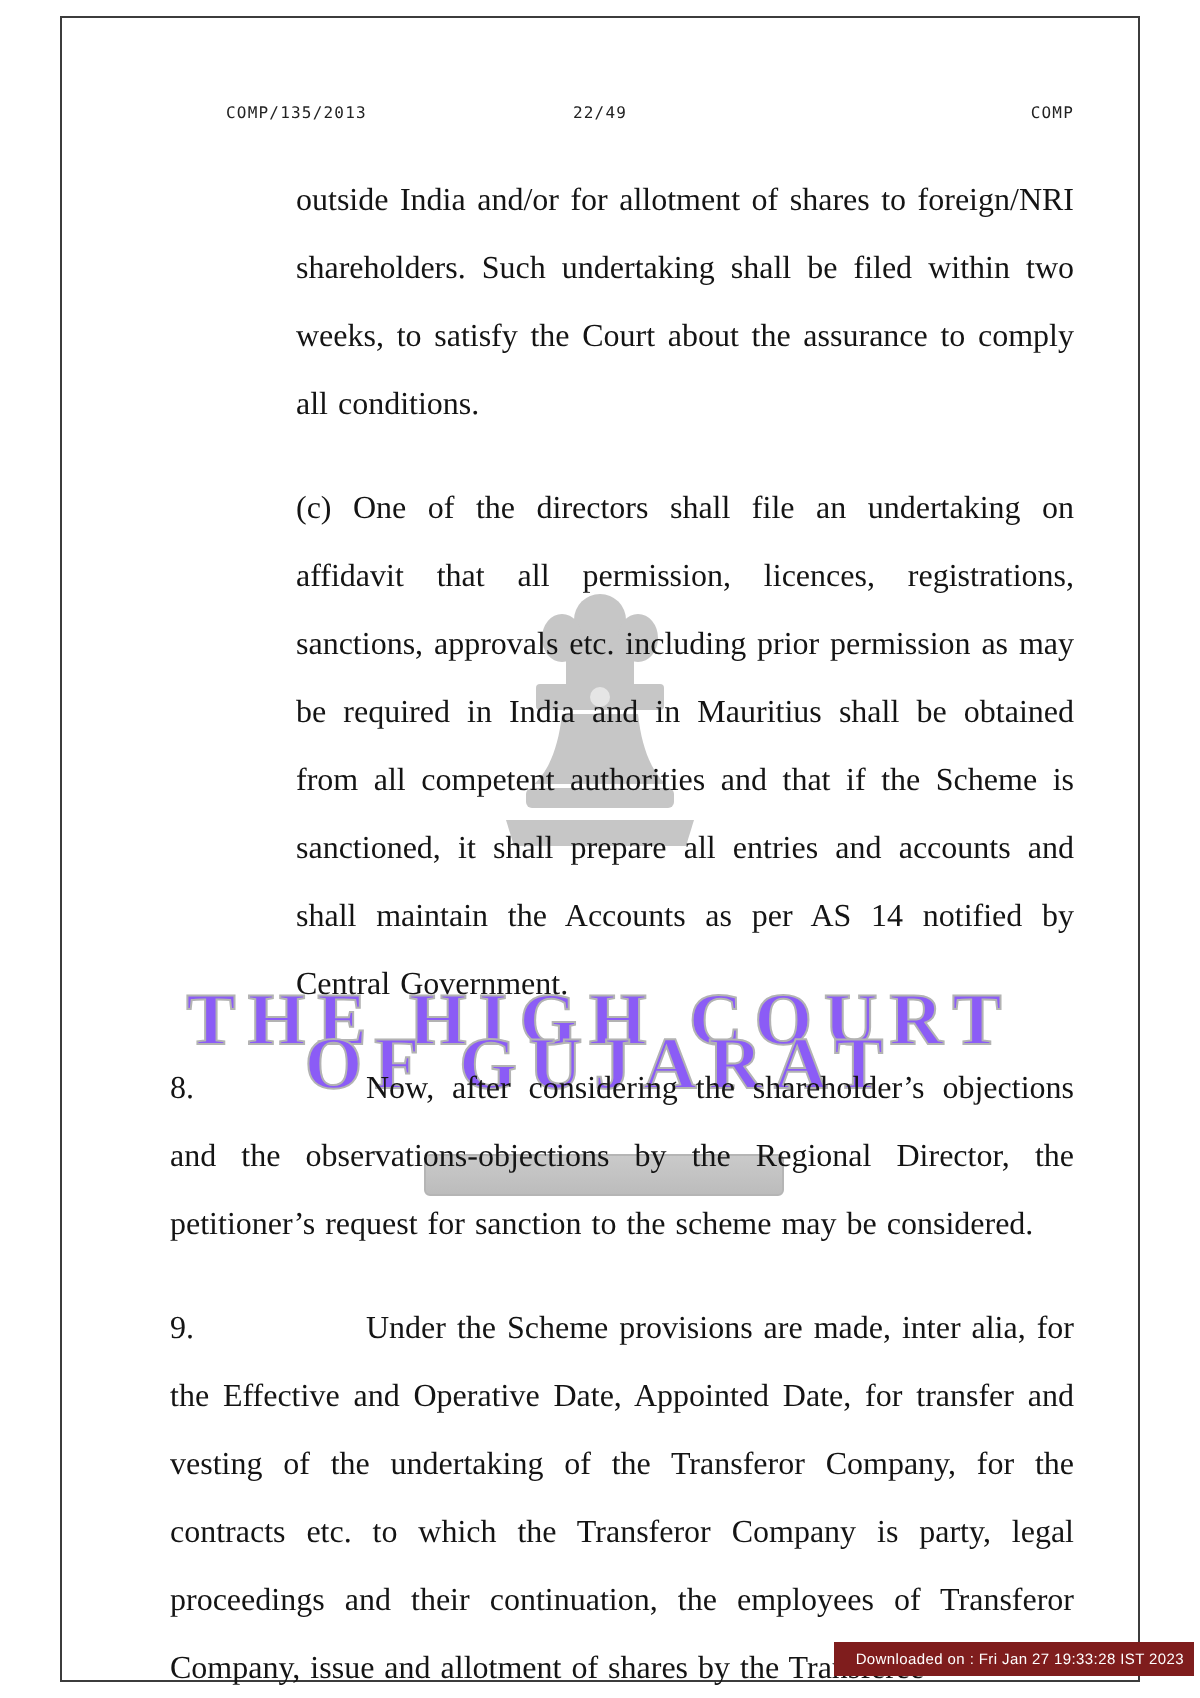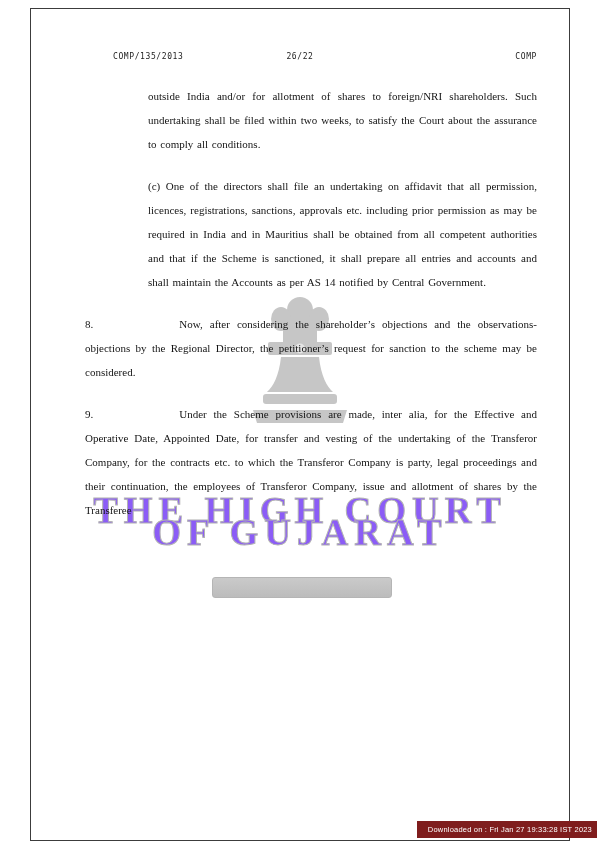--- a/index.html
+++ b/index.html
@@ -35,21 +35,21 @@
   .wm-ribbon {
     position:absolute; top:577px; left:212px; width:178px; height:19px;
     background:linear-gradient(#cacaca,#bcbcbc); border-radius:3px;
     border:1px solid #b5b5b5;
   }
   
   .content {
     position:absolute; top:84px; left:85px; right:63px; z-index:2;
   }
   .para {
-    margin:0 0 18px 0; font-size:11px; line-height:24px;
+    margin:0 0 18px 0; font-size:16px; line-height:34px;
     text-align:justify; word-spacing:1px;
   }
   .indent { margin-left:63px; }
   .tab { display:inline-block; width:86px; }
   
   .footer-bar {
     position:absolute; right:3px; bottom:11px; width:180px; height:17px;
     background:#7f1d1d; color:#fff; z-index:4;
     display:flex; align-items:center; justify-content:flex-end;
     padding-right:5px; box-sizing:border-box;
@@ -77,21 +77,21 @@
       </g>
       <circle cx="57" cy="56.5" r="5" fill="#ffffff" opacity="0.55"></circle>
     </svg>
     <div class="wm-line wm-line1">THE HIGH COURT</div>
     <div class="wm-line wm-line2">OF GUJARAT</div>
     <div class="wm-ribbon"></div>
   </div>
 
   <div class="header">
     <span class="h-left">COMP/135/2013</span>
-    <span class="h-center">26/22</span>
+    <span class="h-center">22/49</span>
     <span class="h-right">COMP</span>
   </div>
 
   <div class="content">
 
     <p class="para indent">outside India and/or for allotment of shares to foreign/NRI shareholders. Such undertaking shall be filed within two weeks, to satisfy the Court about the assurance to comply all conditions.</p>
 
     <p class="para indent">(c) One of the directors shall file an undertaking on affidavit that all permission, licences, registrations, sanctions, approvals etc. including prior permission as may be required in India and in Mauritius shall be obtained from all competent authorities and that if the Scheme is sanctioned, it shall prepare all entries and accounts and shall maintain the Accounts as per AS 14 notified by Central Government.</p>
 
 

